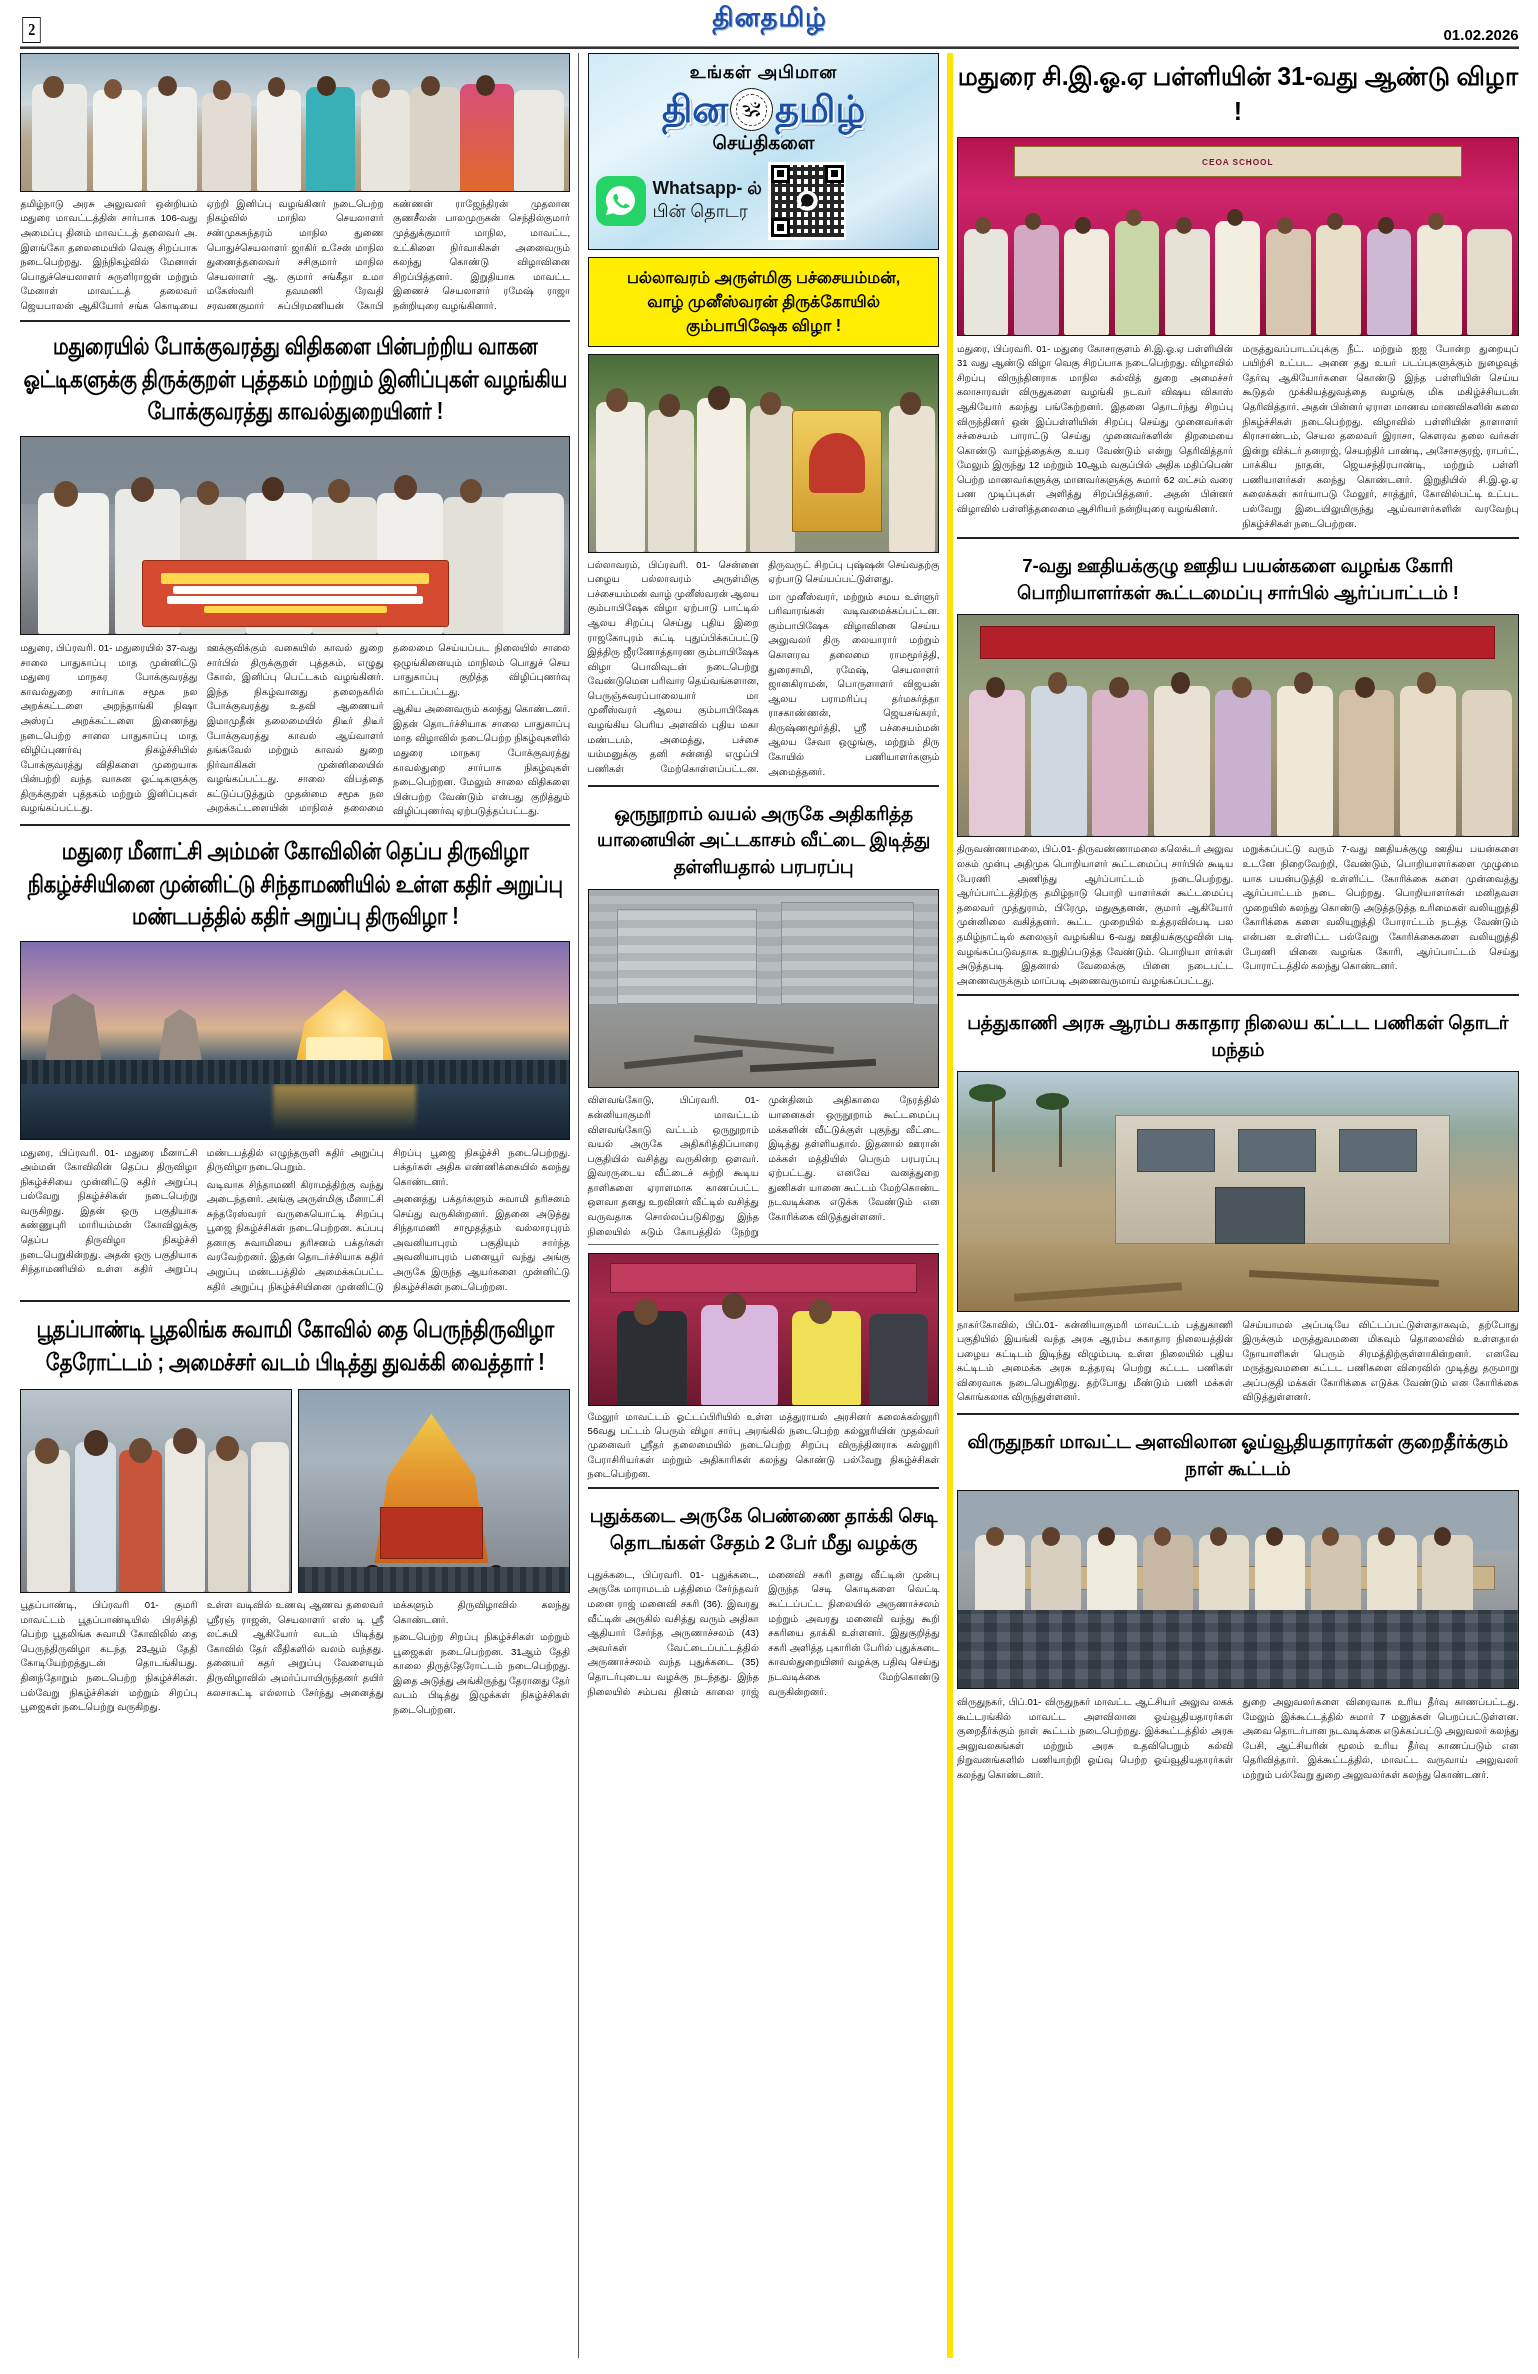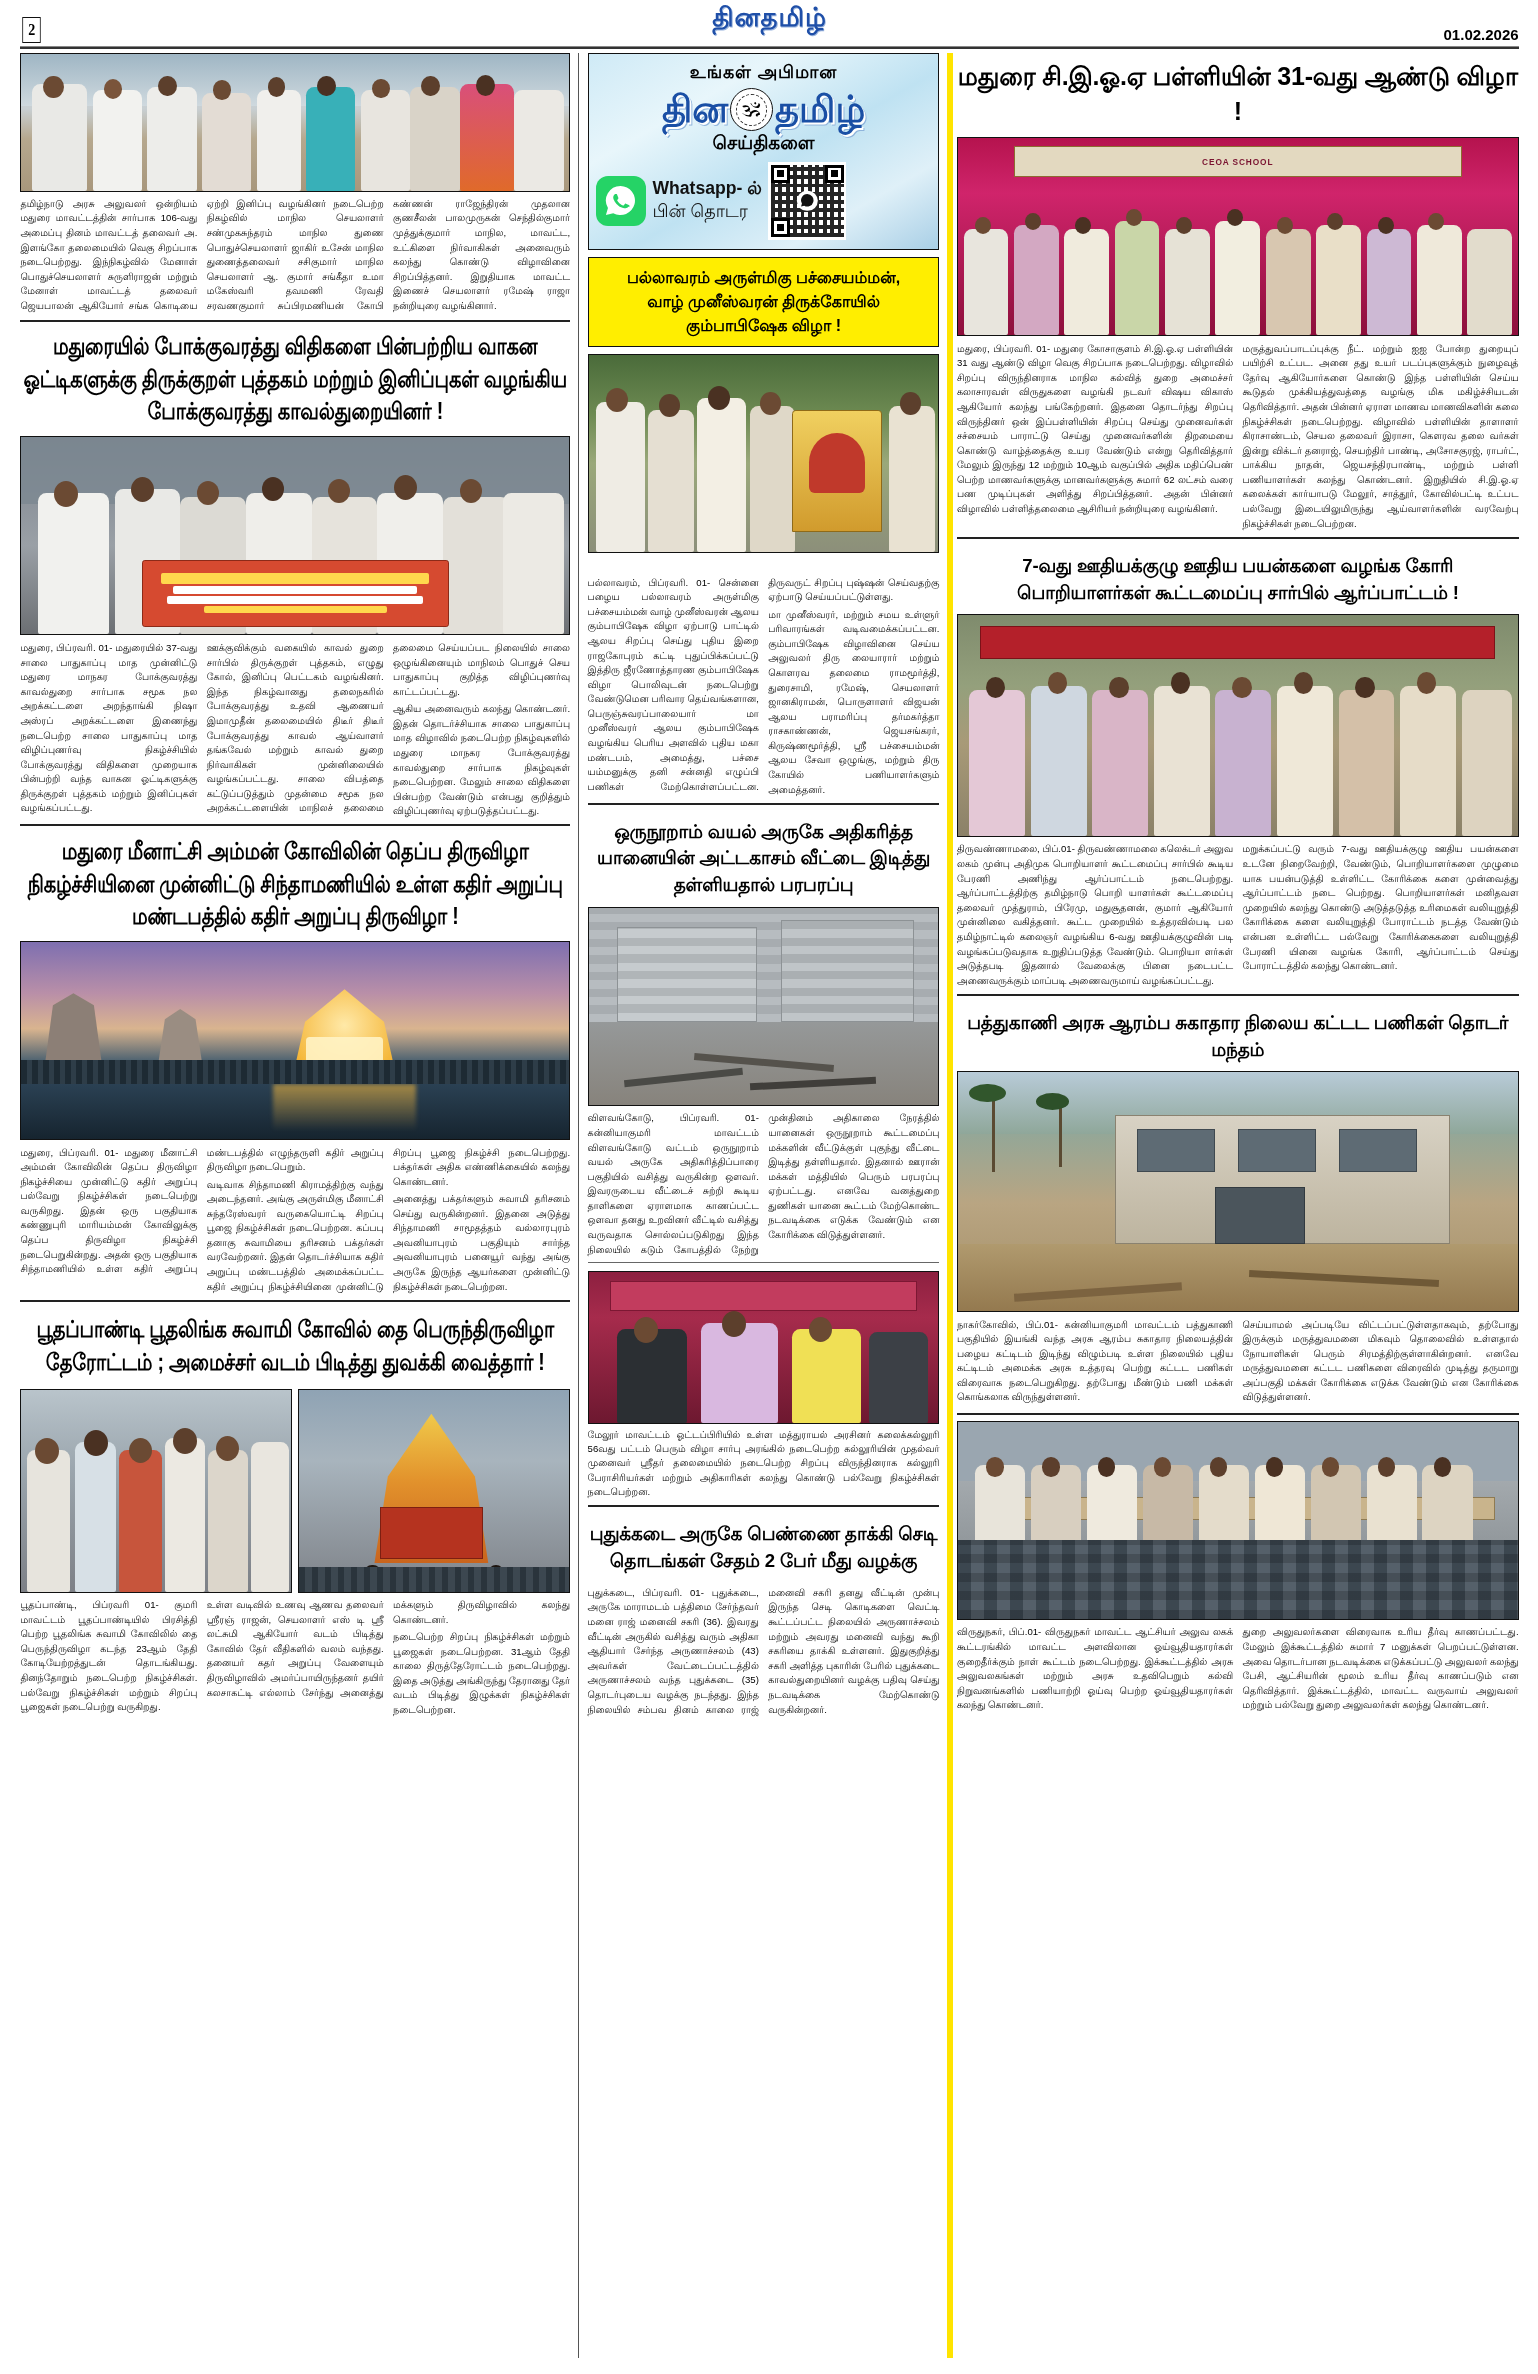--- a/index.html
+++ b/index.html
@@ -375,21 +375,21 @@
         <div class="head" style="left:34%;top:16%;width:22px;height:24px;background:#4a3122"></div>
         <div class="fig" style="left:46%;width:13%;height:74%;background:#dfd8c8"></div>
         <div class="head" style="left:49%;top:19%;width:21.3px;height:23px;background:#6b4a33"></div>
 
         <div style="position:absolute;left:58%;bottom:10%;width:26%;height:62%;background:linear-gradient(180deg,#f0d060,#d19b2d);border:1.9px solid #8f6a18;border-radius:3.7px 3.7px 0 0"></div>
         <div style="position:absolute;left:63%;bottom:30%;width:16%;height:30%;background:#c0392b;border-radius:50% 50% 10% 10%"></div>
         <div class="fig" style="left:86%;width:13%;height:74%;background:#e9e2d2"></div>
         <div class="head" style="left:89%;top:19%;width:21.3px;height:23px;background:#5c3f2c"></div>
       </div>
     </div>
-    <div class="body-cols two" style="margin-top:23px">
+    <div class="body-cols two" style="margin-top:5px">
       <p class="bt">பல்லாவரம், பிப்ரவரி. 01- சென்னை பழைய பல்லாவரம் அருள்மிகு பச்சையம்மன் வாழ் முனீஸ்வரன் ஆலய கும்பாபிஷேக விழா ஏற்பாடு பாட்டில் ஆலய சிறப்பு செய்து புதிய இறை ராஜகோபுரம் கட்டி புதுப்பிக்கப்பட்டு இத்திரு ஜீரணோத்தாரண கும்பாபிஷேக விழா பொலிவுடன் நடைபெற்று வேண்டுமென பரிவார தெய்வங்களான, பெருஞ்சுவரப்பாலையார் மா முனீஸ்வரர் ஆலய கும்பாபிஷேக வழங்கிய பெரிய அளவில் புதிய மகா மண்டபம், அமைத்து, பச்சை யம்மனுக்கு தனி சன்னதி எழுப்பி பணிகள் மேற்கொள்ளப்பட்டன. திருவருட் சிறப்பு புஷ்ஷன் செய்வதற்கு ஏற்பாடு செய்யப்பட்டுள்ளது.</p>
       <p class="bt">மா முனீஸ்வரர், மற்றும் சமய உள்ளுர் பரிவாரங்கள் வடிவமைக்கப்பட்டன. கும்பாபிஷேக விழாவினை செய்ய அலுவலர் திரு லையாரார் மற்றும் கொளரவ தலைமை ராமமூர்த்தி, துரைசாமி, ரமேஷ், செயலாளர் ஜானகிராமன், பொருளாளர் விஜயன் ஆலய பராமரிப்பு தர்மகர்த்தா ராசகாண்ணன், ஜெயசங்கரர், கிருஷ்ணமூர்த்தி, ஸ்ரீ பச்சையம்மன் ஆலய சேவா ஒழுங்கு, மற்றும் திரு கோயில் பணியாளர்களும் அமைத்தனர்.</p>
     </div>
 
     <div class="rule"></div>
 
     <div class="hl hl-med">ஒருநூறாம் வயல் அருகே அதிகரித்த யானையின் அட்டகாசம் வீட்டை இடித்து தள்ளியதால் பரபரப்பு</div>
     <div class="photo" style="height:199px">
       <div class="scene">
         <div style="position:absolute;inset:0;background:linear-gradient(180deg,#aeb4b8 0%,#9a9fa2 45%,#87837c 100%)"></div>
@@ -525,20 +525,21 @@
         <div style="position:absolute;left:52%;bottom:12%;width:34%;height:7.4px;background:#6f5937;transform:rotate(3deg)"></div>
       </div>
     </div>
     <div class="body-cols two" style="margin-top:5.6px">
       <p class="bt">நாகர்கோவில், பிப்.01- கன்னியாகுமரி மாவட்டம் பத்துகாணி பகுதியில் இயங்கி வந்த அரசு ஆரம்ப சுகாதார நிலையத்தின் பழைய கட்டிடம் இடிந்து விழும்படி உள்ள நிலையில் புதிய கட்டிடம் அமைக்க அரசு உத்தரவு பெற்று கட்டட பணிகள் விரைவாக நடைபெறுகிறது. தற்போது மீண்டும் பணி மக்கள் கொங்கலாக விருந்துள்ளனர்.</p>
       <p class="bt">செய்யாமல் அப்படியே விட்டப்பட்டுள்ளதாகவும், தற்போது இருக்கும் மருத்துவமனை மிகவும் தொலைவில் உள்ளதால் நோயாளிகள் பெரும் சிரமத்திற்குள்ளாகின்றனர். எனவே மருத்துவமனை கட்டட பணிகளை விரைவில் முடித்து தருமாறு அப்பகுதி மக்கள் கோரிக்கை எடுக்க வேண்டும் என கோரிக்கை விடுத்துள்ளனர்.</p>
     </div>
 
     <div class="rule"></div>
 
+    <div class="hl hl-med">விருதுநகர் மாவட்ட அளவிலான ஓய்வூதியதாரர்கள் குறைதீர்க்கும் நாள் கூட்டம்</div>
     <div class="photo" style="height:199px">
       <div class="scene">
         <div style="position:absolute;inset:0;background:linear-gradient(180deg,#8e9aa4 0%,#a3a9ad 30%,#7d8387 100%)"></div>
         <div style="position:absolute;left:0;top:0;width:100%;height:30%;background:#9aa6b0"></div>
 
         <div style="position:absolute;left:4%;top:38%;width:92%;height:12%;background:#c9b48c;border:0.9px solid #8e7a52"></div>
         <div class="fig" style="left:3%;width:9%;height:44%;background:#e8e4da;bottom:auto;top:22%"></div>
         <div class="head" style="left:5%;top:18%;width:17.6px;height:19.5px;background:#6b4a33"></div>
         <div class="fig" style="left:13%;width:9%;height:44%;background:#d8cfc0;bottom:auto;top:22%"></div>
         <div class="head" style="left:15%;top:18%;width:17.6px;height:19.5px;background:#5c3f2c"></div>

